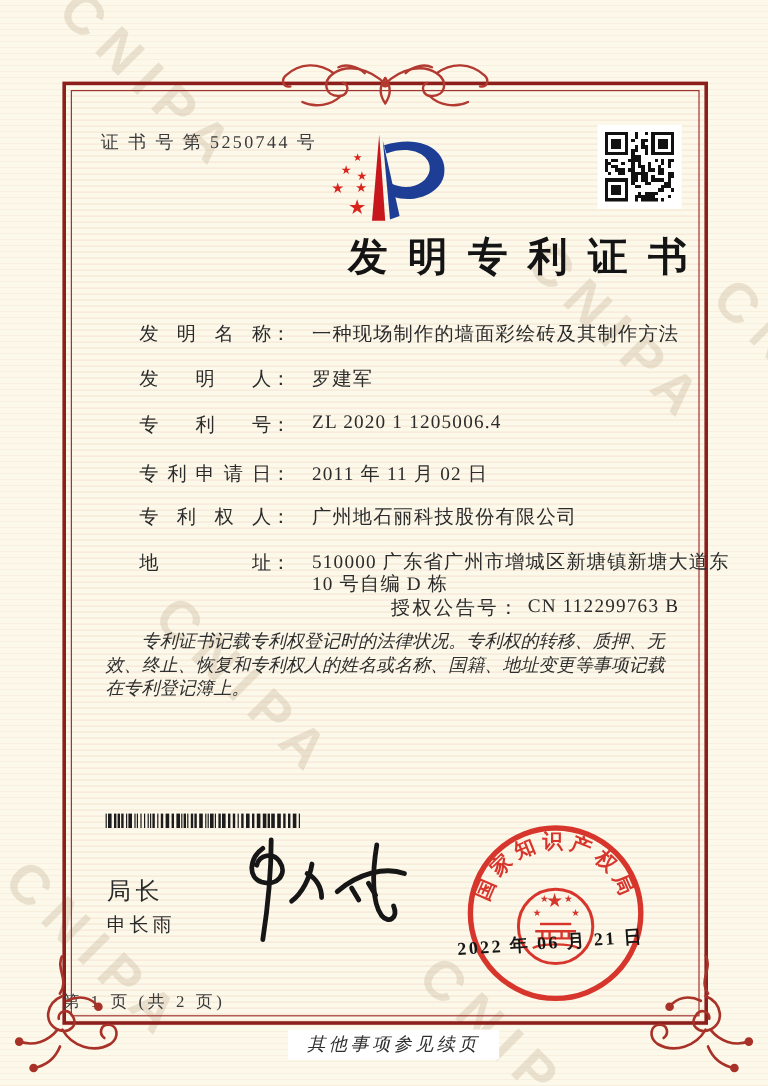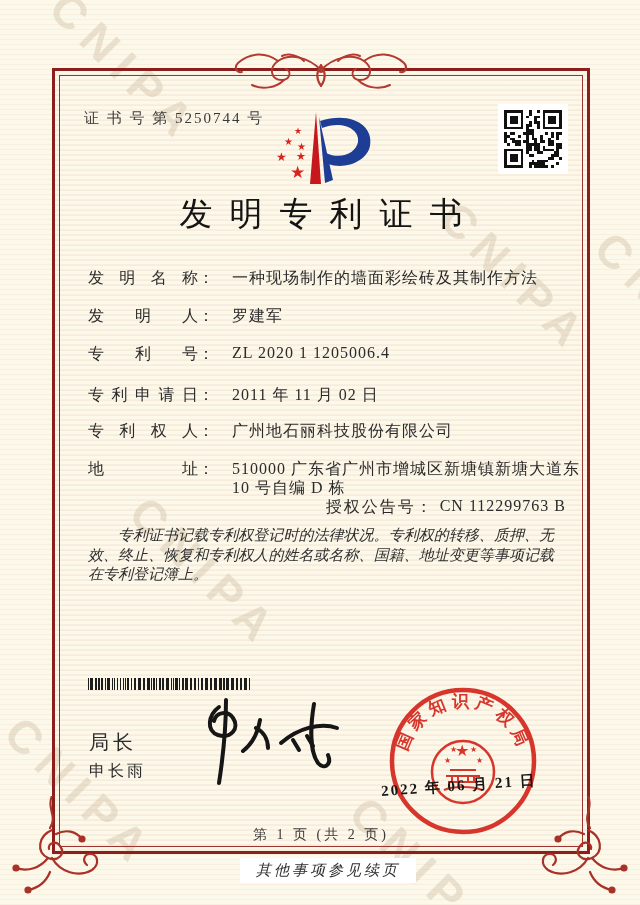--- a/index.html
+++ b/index.html
@@ -40,26 +40,26 @@
     position:absolute; left:84px; top:109px; z-index:2;
     font-size:15px; letter-spacing:2px; color:#3a3a3a;
   }
   .logo{ position:absolute; left:268px; top:104px; z-index:2; }
   .qr-box{
     position:absolute; left:498px; top:104px; width:70px; height:70px;
     background:#ffffff; z-index:2; display:flex; align-items:center; justify-content:center;
   }
   .title{
     position:absolute; left:52px; top:192px; width:538px; z-index:2;
-    text-align:center; font-size:33px; font-weight:normal; color:#141414;
+    text-align:right; font-size:33px; font-weight:bold; color:#141414;
     letter-spacing:17px; text-indent:17px; white-space:nowrap;
   }
   
   .field-row{ position:absolute; left:88px; z-index:2; font-size:16px; color:#2b2b2b; white-space:nowrap; }
-  .f-label{ display:inline-block; width:110px; text-align:justify; text-align-last:justify; vertical-align:top; }
+  .f-label{ display:inline-block; width:110px; text-align:justify; text-align-last:justify; vertical-align:top;margin-left:28px; }
   .f-colon{ display:inline-block; vertical-align:top; }
   .f-value{ display:inline-block; margin-left:18px; vertical-align:top; letter-spacing:1px; }
   .row-addr .f-value{ white-space:normal; width:350px; line-height:19px; }
   .row-grant{ width:478px; display:flex; }
   .pair2{ margin-left:auto; }
   .pair2 .f-label2{ letter-spacing:2px; }
   .pair2 .f-value{ margin-left:8px; }
   
   .legal{
     position:absolute; left:88px; top:526px; width:466px; z-index:2;
@@ -78,21 +78,21 @@
   
   .seal{ position:absolute; left:386px; top:684px; z-index:4; opacity:0.93; }
   .seal-date{
     position:absolute; left:381px; top:776px; width:170px; z-index:5;
     font-weight:bold; font-size:15px; letter-spacing:2px; color:#161616;
     transform:rotate(-4deg); white-space:nowrap;
   }
   
   .page-info{
     position:absolute; left:52px; top:826px; width:538px; z-index:2;
-    text-align:center; font-size:14px; letter-spacing:3px; color:#3a3a3a;
+    text-align:left; font-size:14px; letter-spacing:3px; color:#3a3a3a;
   }
   .continuation{
     position:absolute; left:0; top:858px; width:640px; z-index:2; text-align:center;padding-left:16px;
   }
   .continuation span{
     display:inline-block; background:#ffffff; padding:3px 16px;
     font-size:15px; letter-spacing:3px; color:#2e2e2e; font-style:italic;
   }
 </style>
 </head>

